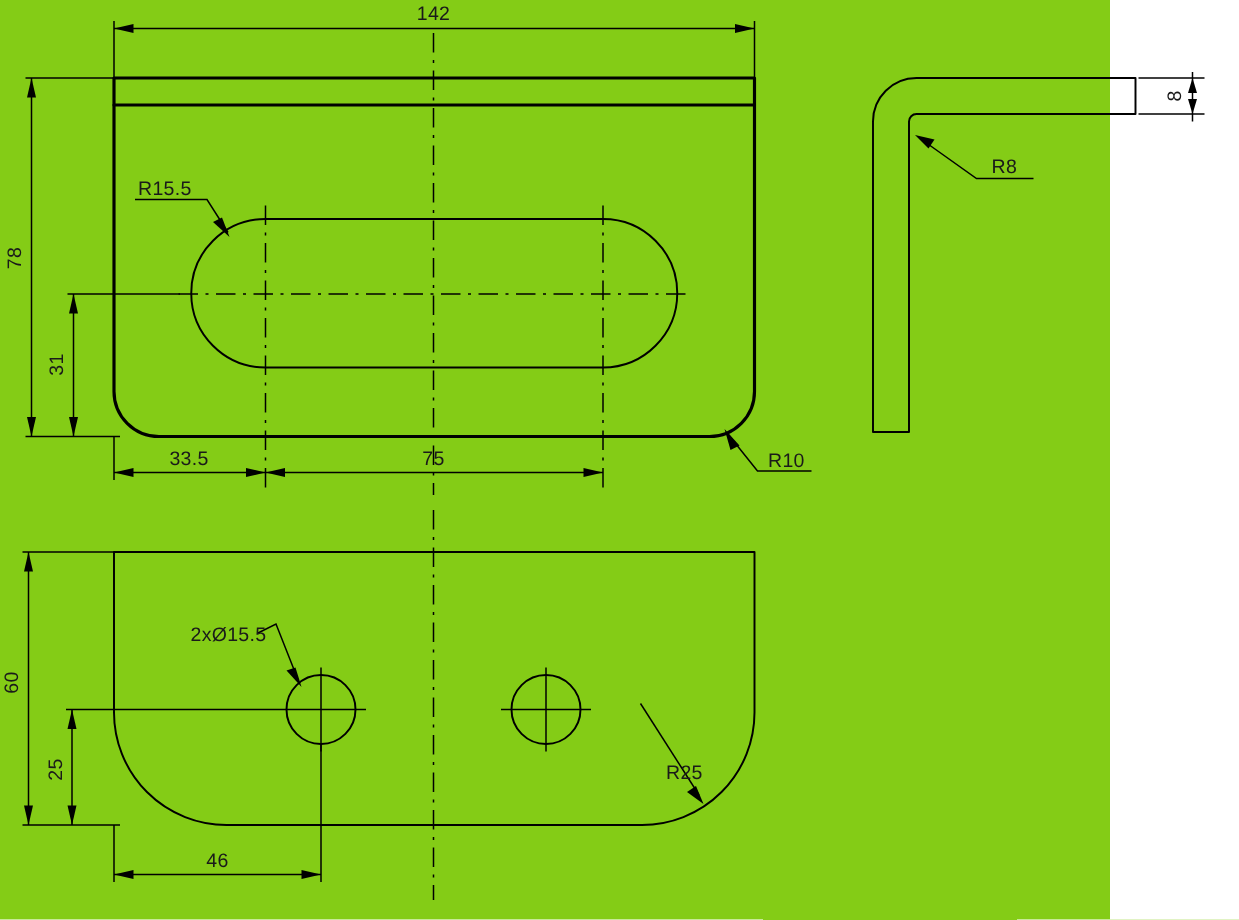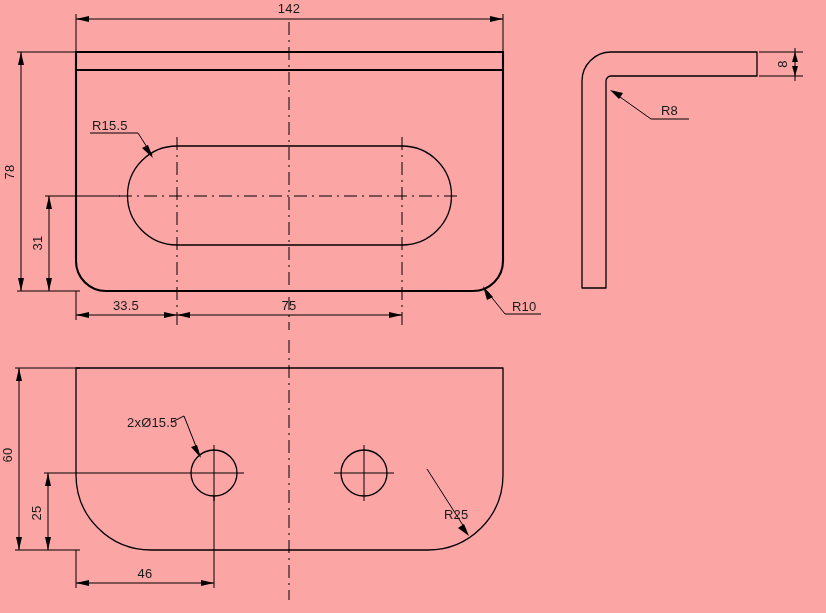--- a/index.html
+++ b/index.html
@@ -8,23 +8,23 @@
     background: #ffffff;
   }
   body {
     width: 826px;
     height: 613px;
     font-family: "Liberation Sans", sans-serif;
     overflow: hidden;
   }
   #drawing-root {
     position: relative;
-    width: 826px;
+    width: 740px;
     height: 613px;
-    background: #fca5a5;
+    background: #84cc16;
   }
   svg#cad {
     display: block;
     width: 826px;
     height: 613px;
   }
   .part-outline {
     fill: none;
     stroke: #000000;
     stroke-width: 2.1;

